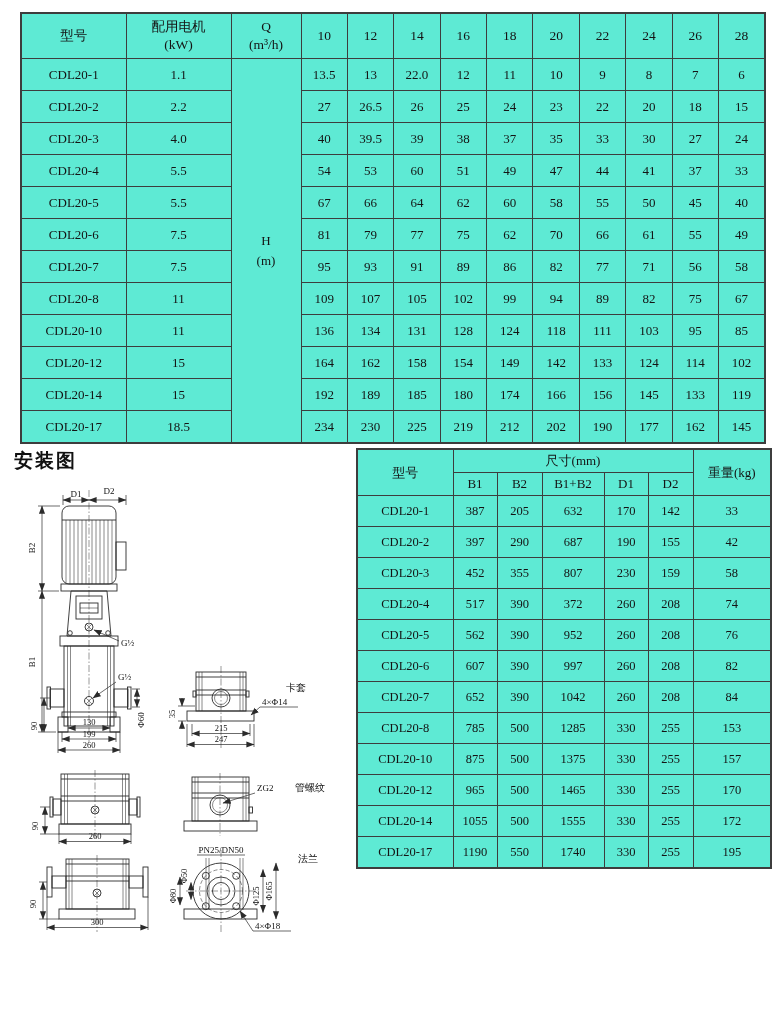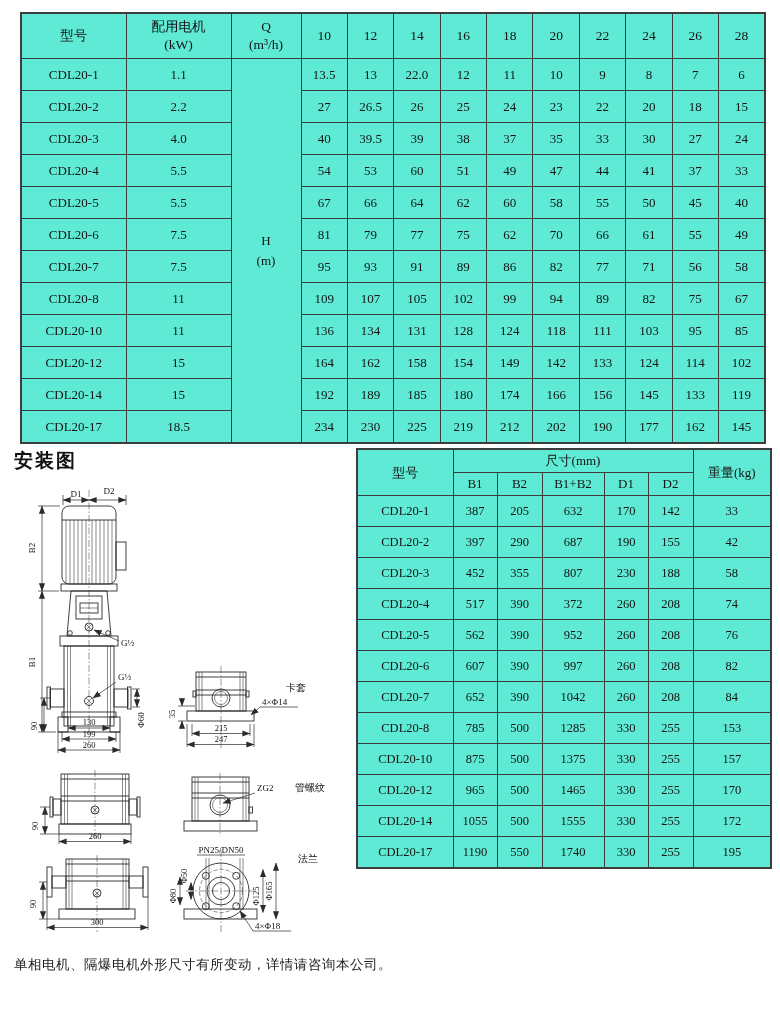--- a/index.html
+++ b/index.html
@@ -555,21 +555,21 @@
               <td>155</td>
               <td>42</td>
             </tr>
 
             <tr>
               <td>CDL20-3</td>
               <td>452</td>
               <td>355</td>
               <td>807</td>
               <td>230</td>
-              <td>188</td>
+              <td>159</td>
               <td>58</td>
             </tr>
 
             <tr>
               <td>CDL20-4</td>
               <td>517</td>
               <td>390</td>
               <td>372</td>
               <td>260</td>
               <td>208</td>
@@ -654,14 +654,13 @@
               <td>330</td>
               <td>255</td>
               <td>195</td>
             </tr>
 
         </tbody>
       </table>
     </div>
   </div>
 
-  <p class="footer">单相电机、隔爆电机外形尺寸有所变动，详情请咨询本公司。</p>
 </div>
 
 </body></html>

